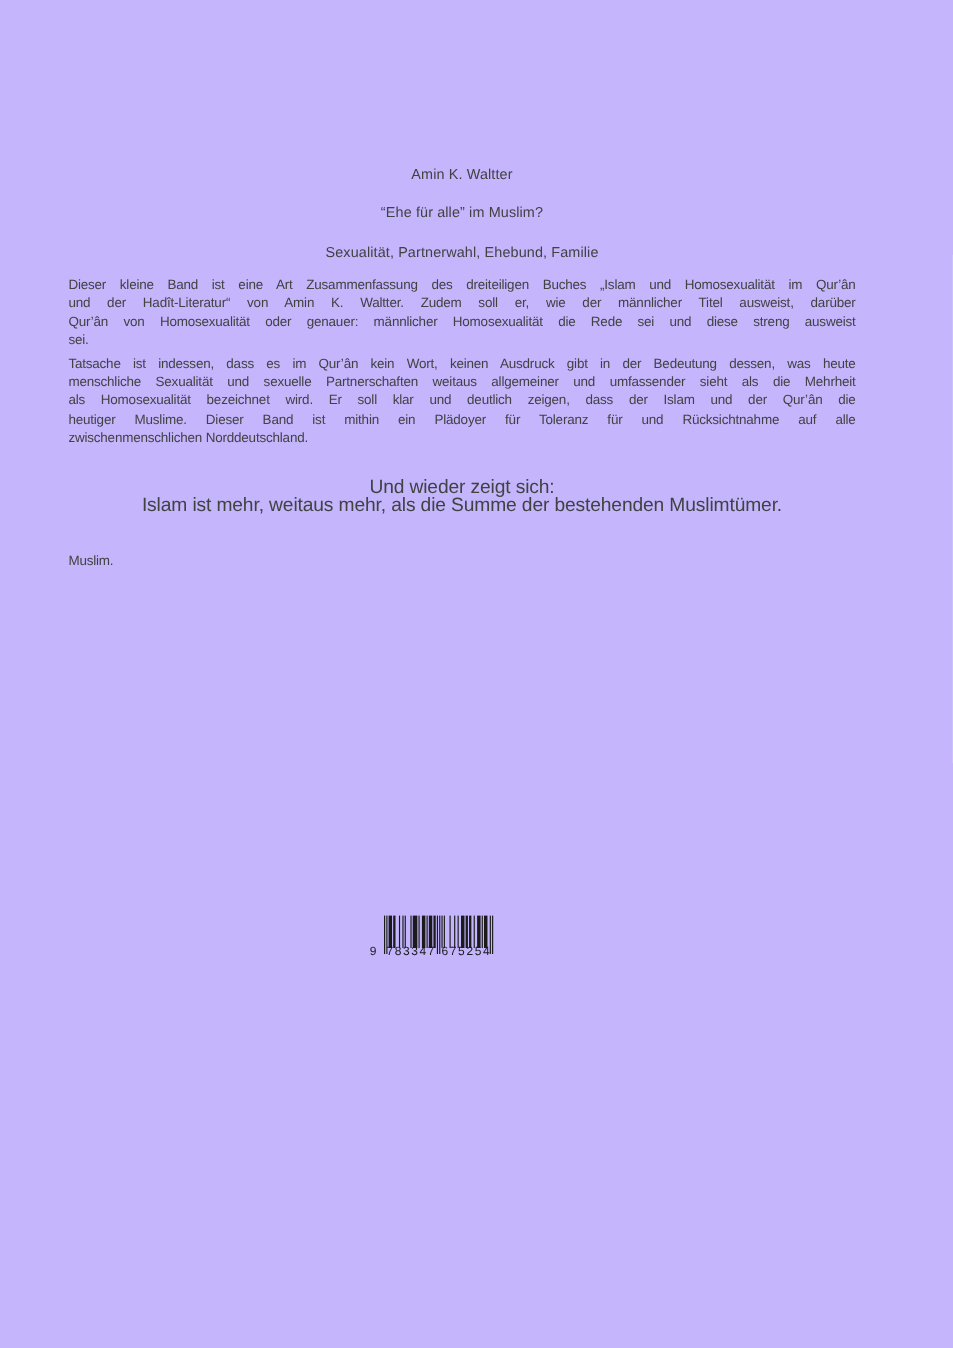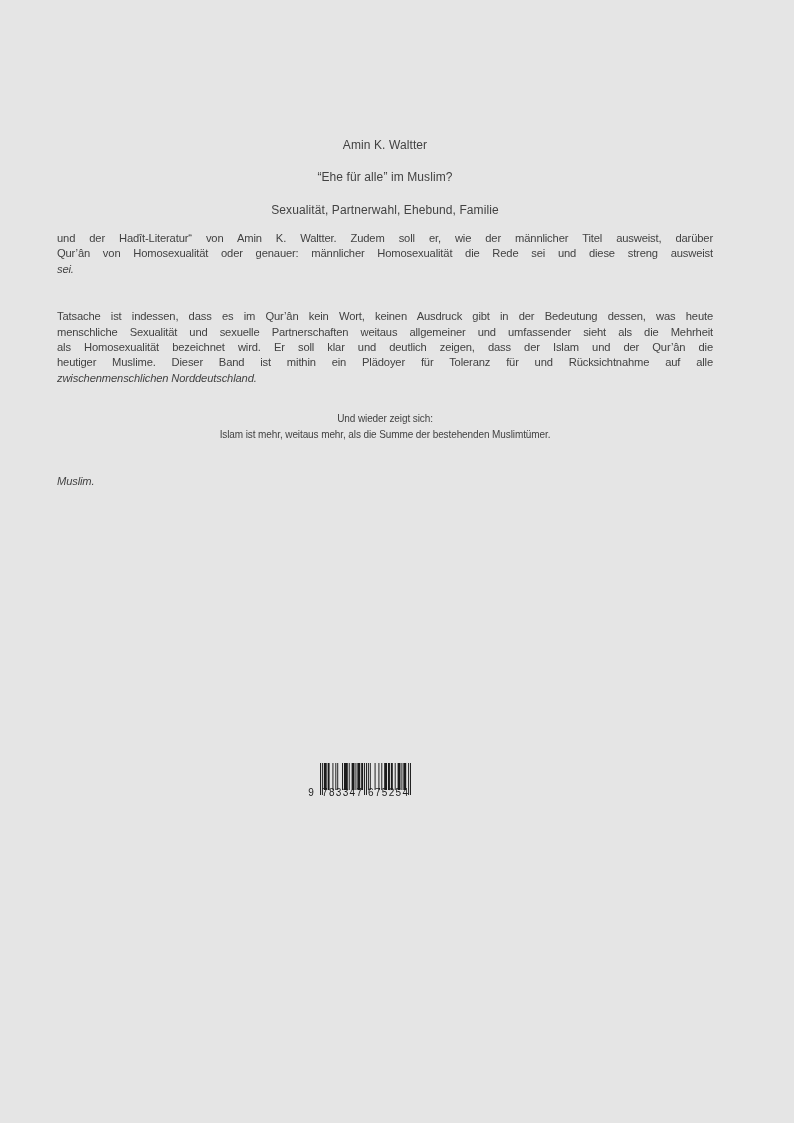--- a/index.html
+++ b/index.html
@@ -8,21 +8,21 @@
     height: 1123px;
     background: #ffffff;
     position: relative;
     font-family: "Liberation Sans", sans-serif;
     color: #424242;
     overflow: hidden;
   }
   .page {
     position: absolute;
     inset: 0;
-    background: #e5e5e5;
+    background: #c4b5fd;
   }
   .column {
     position: absolute;
     left: 57px;
     top: 0;
     width: 656px;
     display: flow-root;
   }
   .heading-line {
     text-align: center;
@@ -33,33 +33,32 @@
   .author-line   { margin-top: 138px; }
   .title-line    { margin-top: 17px; }
   .subtitle-line { margin-top: 18px; }
 
   .para {
     font-size: 11.2px;
     line-height: 15.4px;
     letter-spacing: -0.15px;
   }
   .para1 { margin-top: 13px; }
-  .para2 { margin-top: 32px; }
+  .para2 { margin-top: 4px; }
   .jline {
     text-align: justify;
     text-align-last: justify;
   }
   .jlast {
     text-align: center;
     text-align-last: left;
-    font-style: italic;
   }
   .center-block {
     margin-top: 25px;
-    font-size: 10px;
+    font-size: 16px;
     line-height: 15.4px;
     letter-spacing: -0.1px;
     text-align: center;
   }
   .author-note { margin-top: 32px; }
 
   .barcode-wrap {
     position: absolute;
     left: 306px;
     top: 762px;
@@ -80,20 +79,21 @@
 <div class="page">
   <div class="column">
 
     <div class="heading-line author-line">Amin K. Waltter</div>
 
     <div class="heading-line title-line">“Ehe für alle” im Muslim?</div>
 
     <div class="heading-line subtitle-line">Sexualität, Partnerwahl, Ehebund, Familie</div>
 
     <div class="para para1">
+      <div class="jline">Dieser kleine Band ist eine Art Zusammenfassung des dreiteiligen Buches „Islam und Homosexualität im Qur’ân</div>
       <div class="jline">und der Hadît-Literatur“ von Amin K. Waltter. Zudem soll er, wie der männlicher Titel ausweist, darüber</div>
       <div class="jline">Qur’ân von Homosexualität oder genauer: männlicher Homosexualität die Rede sei und diese streng ausweist</div>
       <div class="jlast">sei.</div>
     </div>
 
     <div class="para para2">
       <div class="jline">Tatsache ist indessen, dass es im Qur’ân kein Wort, keinen Ausdruck gibt in der Bedeutung dessen, was heute</div>
       <div class="jline">menschliche Sexualität und sexuelle Partnerschaften weitaus allgemeiner und umfassender sieht als die Mehrheit</div>
       <div class="jline">als Homosexualität bezeichnet wird. Er soll klar und deutlich zeigen, dass der Islam und der Qur’ân die</div>
       <div class="jline">heutiger Muslime. Dieser Band ist mithin ein Plädoyer für Toleranz für und Rücksichtnahme auf alle</div>

